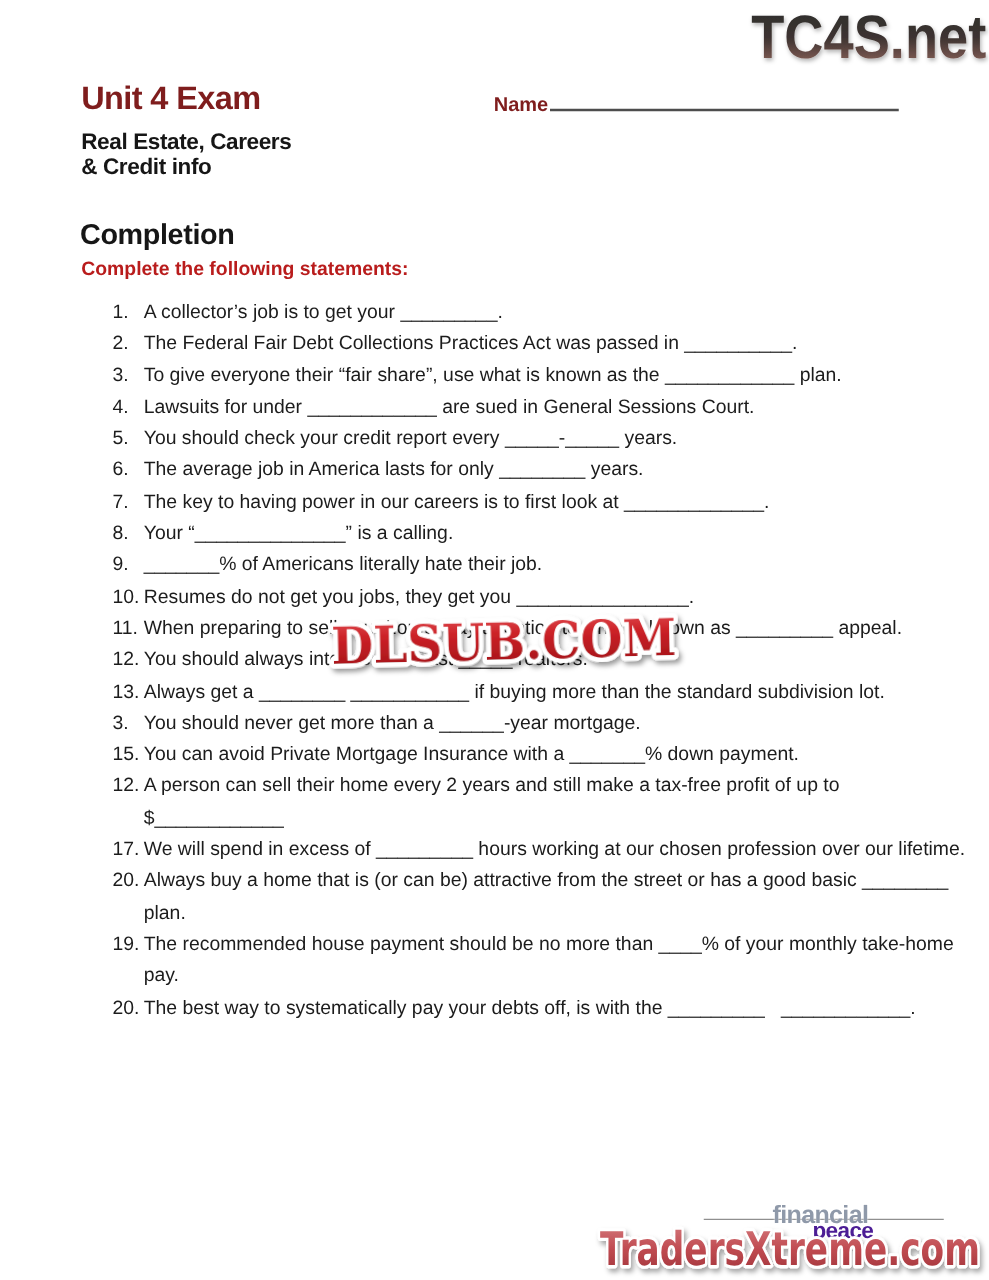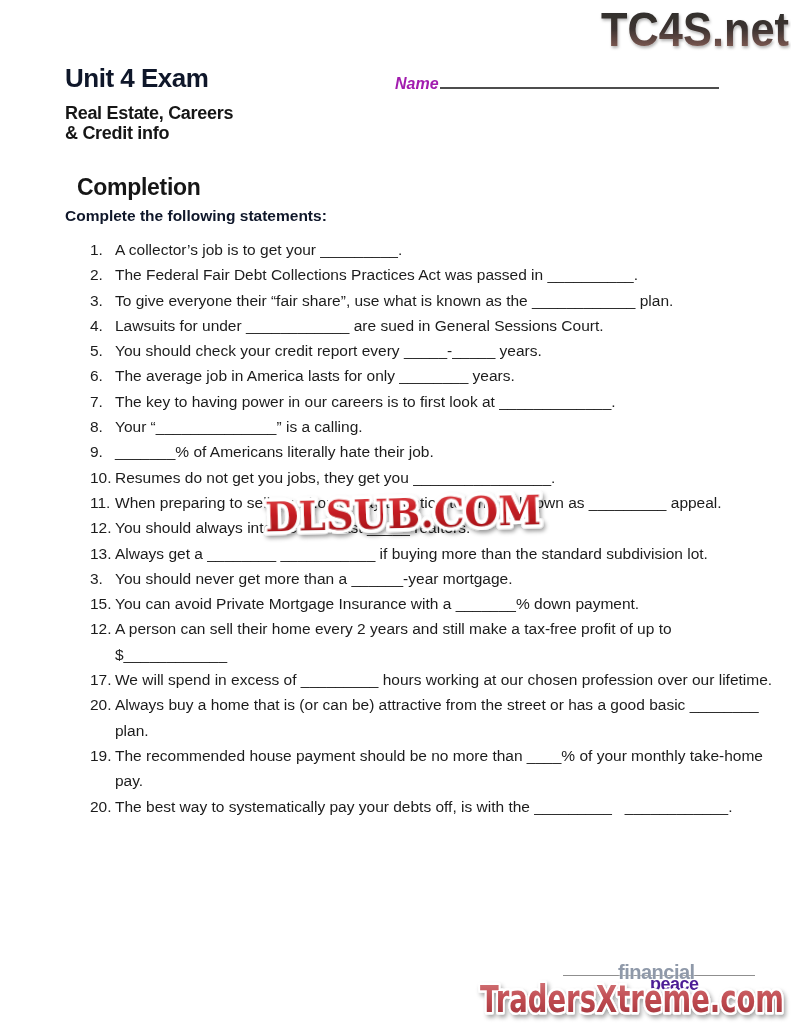--- a/index.html
+++ b/index.html
@@ -6,42 +6,42 @@
   body {
     width:791px; height:1024px; position:relative; overflow:hidden;
     background:#ffffff; color:#1c1c1c;
     font-family:"Liberation Sans", sans-serif;
   }
   .abs { position:absolute; }
 
   
   .title {
     left:65px; top:64px; font-size:26px; font-weight:bold;
-    letter-spacing:-0.5px; line-height:28px; color:#0f172a;
+    letter-spacing:-0.5px; line-height:28px; color:#7f1d1d;
   }
   .subtitle {
     left:65px; top:93px; font-size:18px; font-weight:bold;
     letter-spacing:-0.3px; line-height:20px; color:#161616;
     white-space:pre-line;
     margin-top:10px;
   }
   .name-block { left:395px; top:74px; font-size:16px; }
-  .name-label { font-weight:bold; color:#a21caf;font-style:italic; }
+  .name-label { font-weight:bold; color:#7f1d1d; }
   .name-line {
     display:inline-block; width:279px; height:13px;
     border-bottom:2px solid #4d4d4d; margin-left:1px;
   }
 
   
   .section-heading {
     left:64px; top:174px; font-size:23px; font-weight:bold;
-    letter-spacing:-0.3px; color:#161616;margin-left:13px;
+    letter-spacing:-0.3px; color:#161616;
   }
   .instructions {
-    left:65px; top:207px; font-size:15.5px; font-weight:bold; color:#0f172a;
+    left:65px; top:207px; font-size:15.5px; font-weight:bold; color:#b91c1c;
   }
 
   
   .list { left:90px; top:237px; width:705px; }
   .row { display:flex; align-items:flex-start; }
   .row .num {
     flex:none; width:25px; font-size:15.5px; line-height:25.3px; color:#1c1c1c;
   }
   .row .txt {
     width:680px; font-size:15.5px; line-height:25.3px; color:#1c1c1c;

